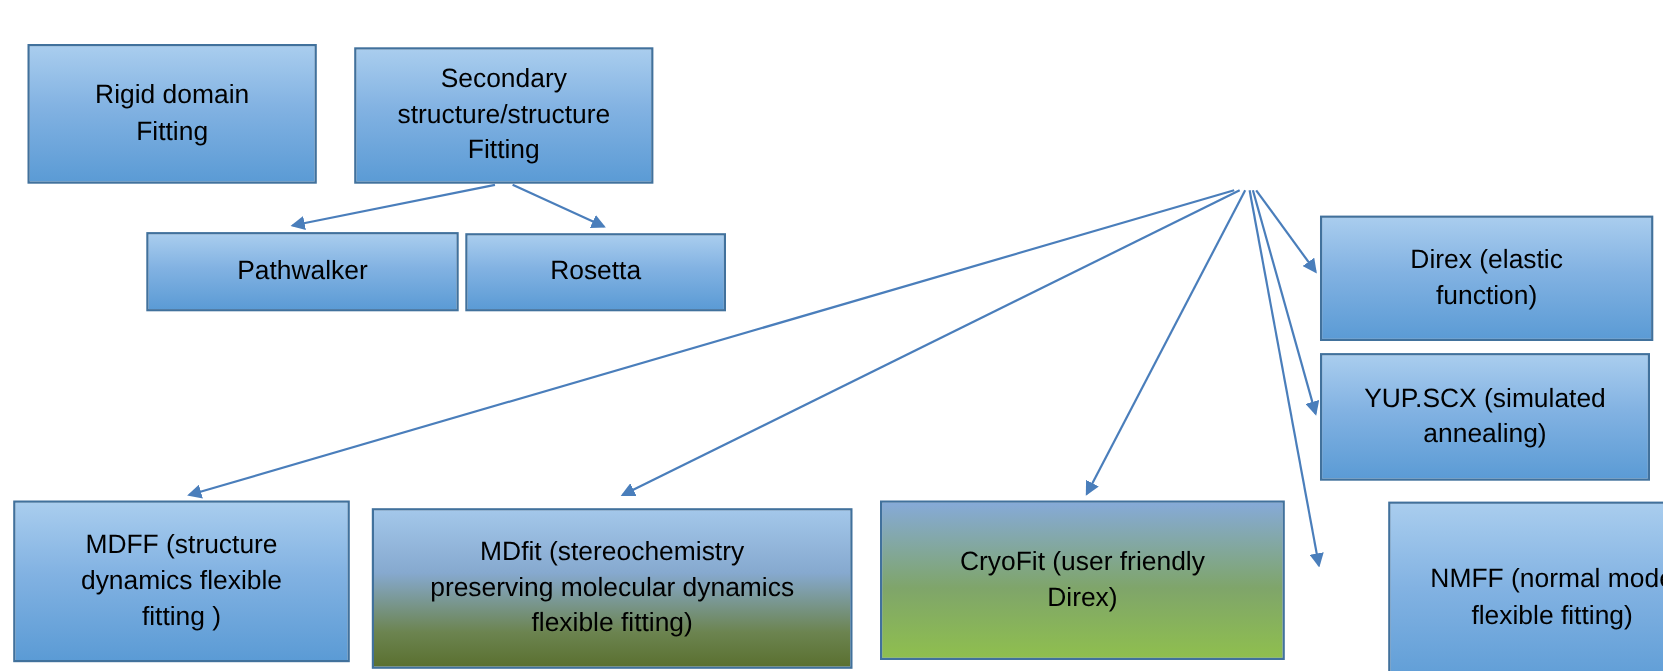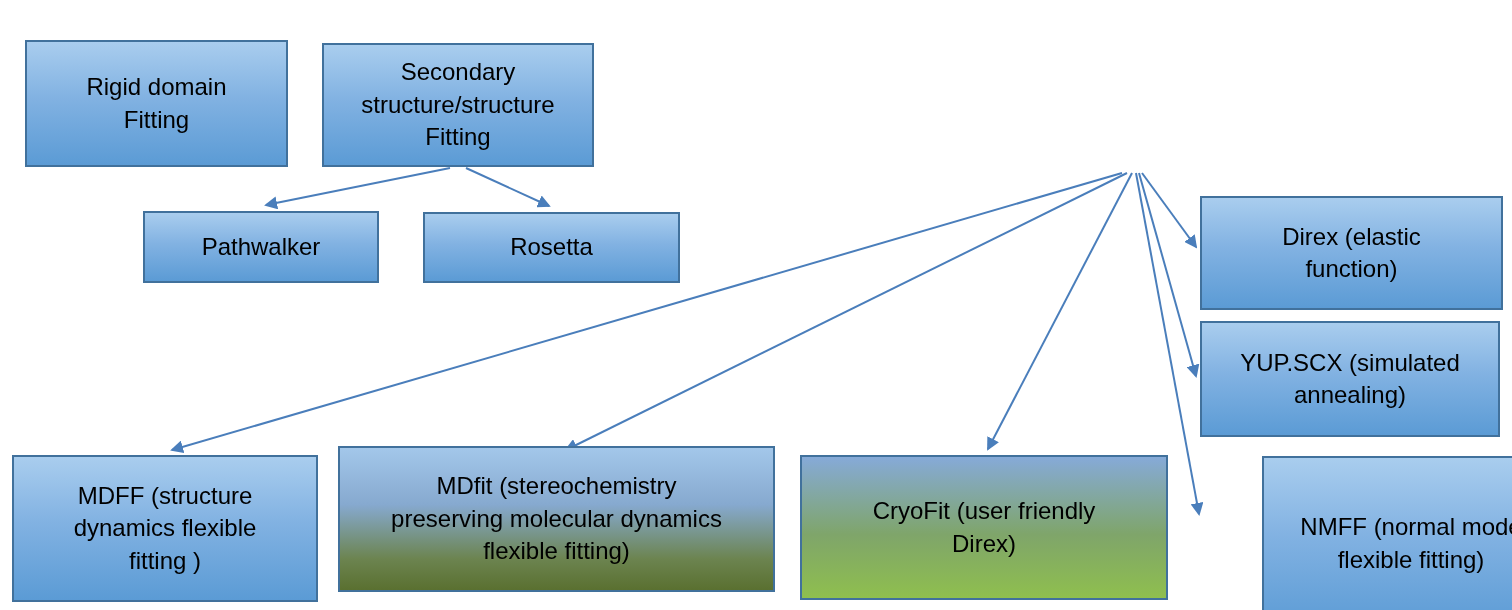--- a/index.html
+++ b/index.html
@@ -72,25 +72,25 @@
 Fitting</span>
   </div>
 
   <div class="box" style="left:322px; top:43px; width:272px; height:124px">
     <span class="box-label">Secondary
 structure/structure
 Fitting</span>
   </div>
 
 
-  <div class="box" style="left:143px; top:211px; width:236px; height:72px">
+  <div class="box" style="left:133px; top:211px; width:284px; height:72px">
     <span class="box-label">Pathwalker</span>
   </div>
 
-  <div class="box" style="left:423px; top:212px; width:257px; height:71px">
+  <div class="box" style="left:423px; top:212px; width:237px; height:71px">
     <span class="box-label">Rosetta</span>
   </div>
 
   <div class="box" style="left:1200px; top:196px; width:303px; height:114px">
     <span class="box-label">Direx (elastic
 function)</span>
   </div>
 
   <div class="box" style="left:1200px; top:321px; width:300px; height:116px">
     <span class="box-label">YUP.SCX (simulated
@@ -101,21 +101,21 @@
     <span class="box-label">NMFF (normal mode
 flexible fitting)</span>
   </div>
 
   <div class="box" style="left:12px; top:455px; width:306px; height:147px">
     <span class="box-label">MDFF (structure
 dynamics flexible
 fitting )</span>
   </div>
 
-  <div class="box green-fade" style="left:338px; top:446px; width:437px; height:146px">
+  <div class="box green-fade" style="left:338px; top:462px; width:437px; height:146px">
     <span class="box-label">MDfit (stereochemistry
 preserving molecular dynamics
 flexible fitting)</span>
   </div>
 
   <div class="box green-bright" style="left:800px; top:455px; width:368px; height:145px">
     <span class="box-label">CryoFit (user friendly
 Direx)</span>
   </div>
 

